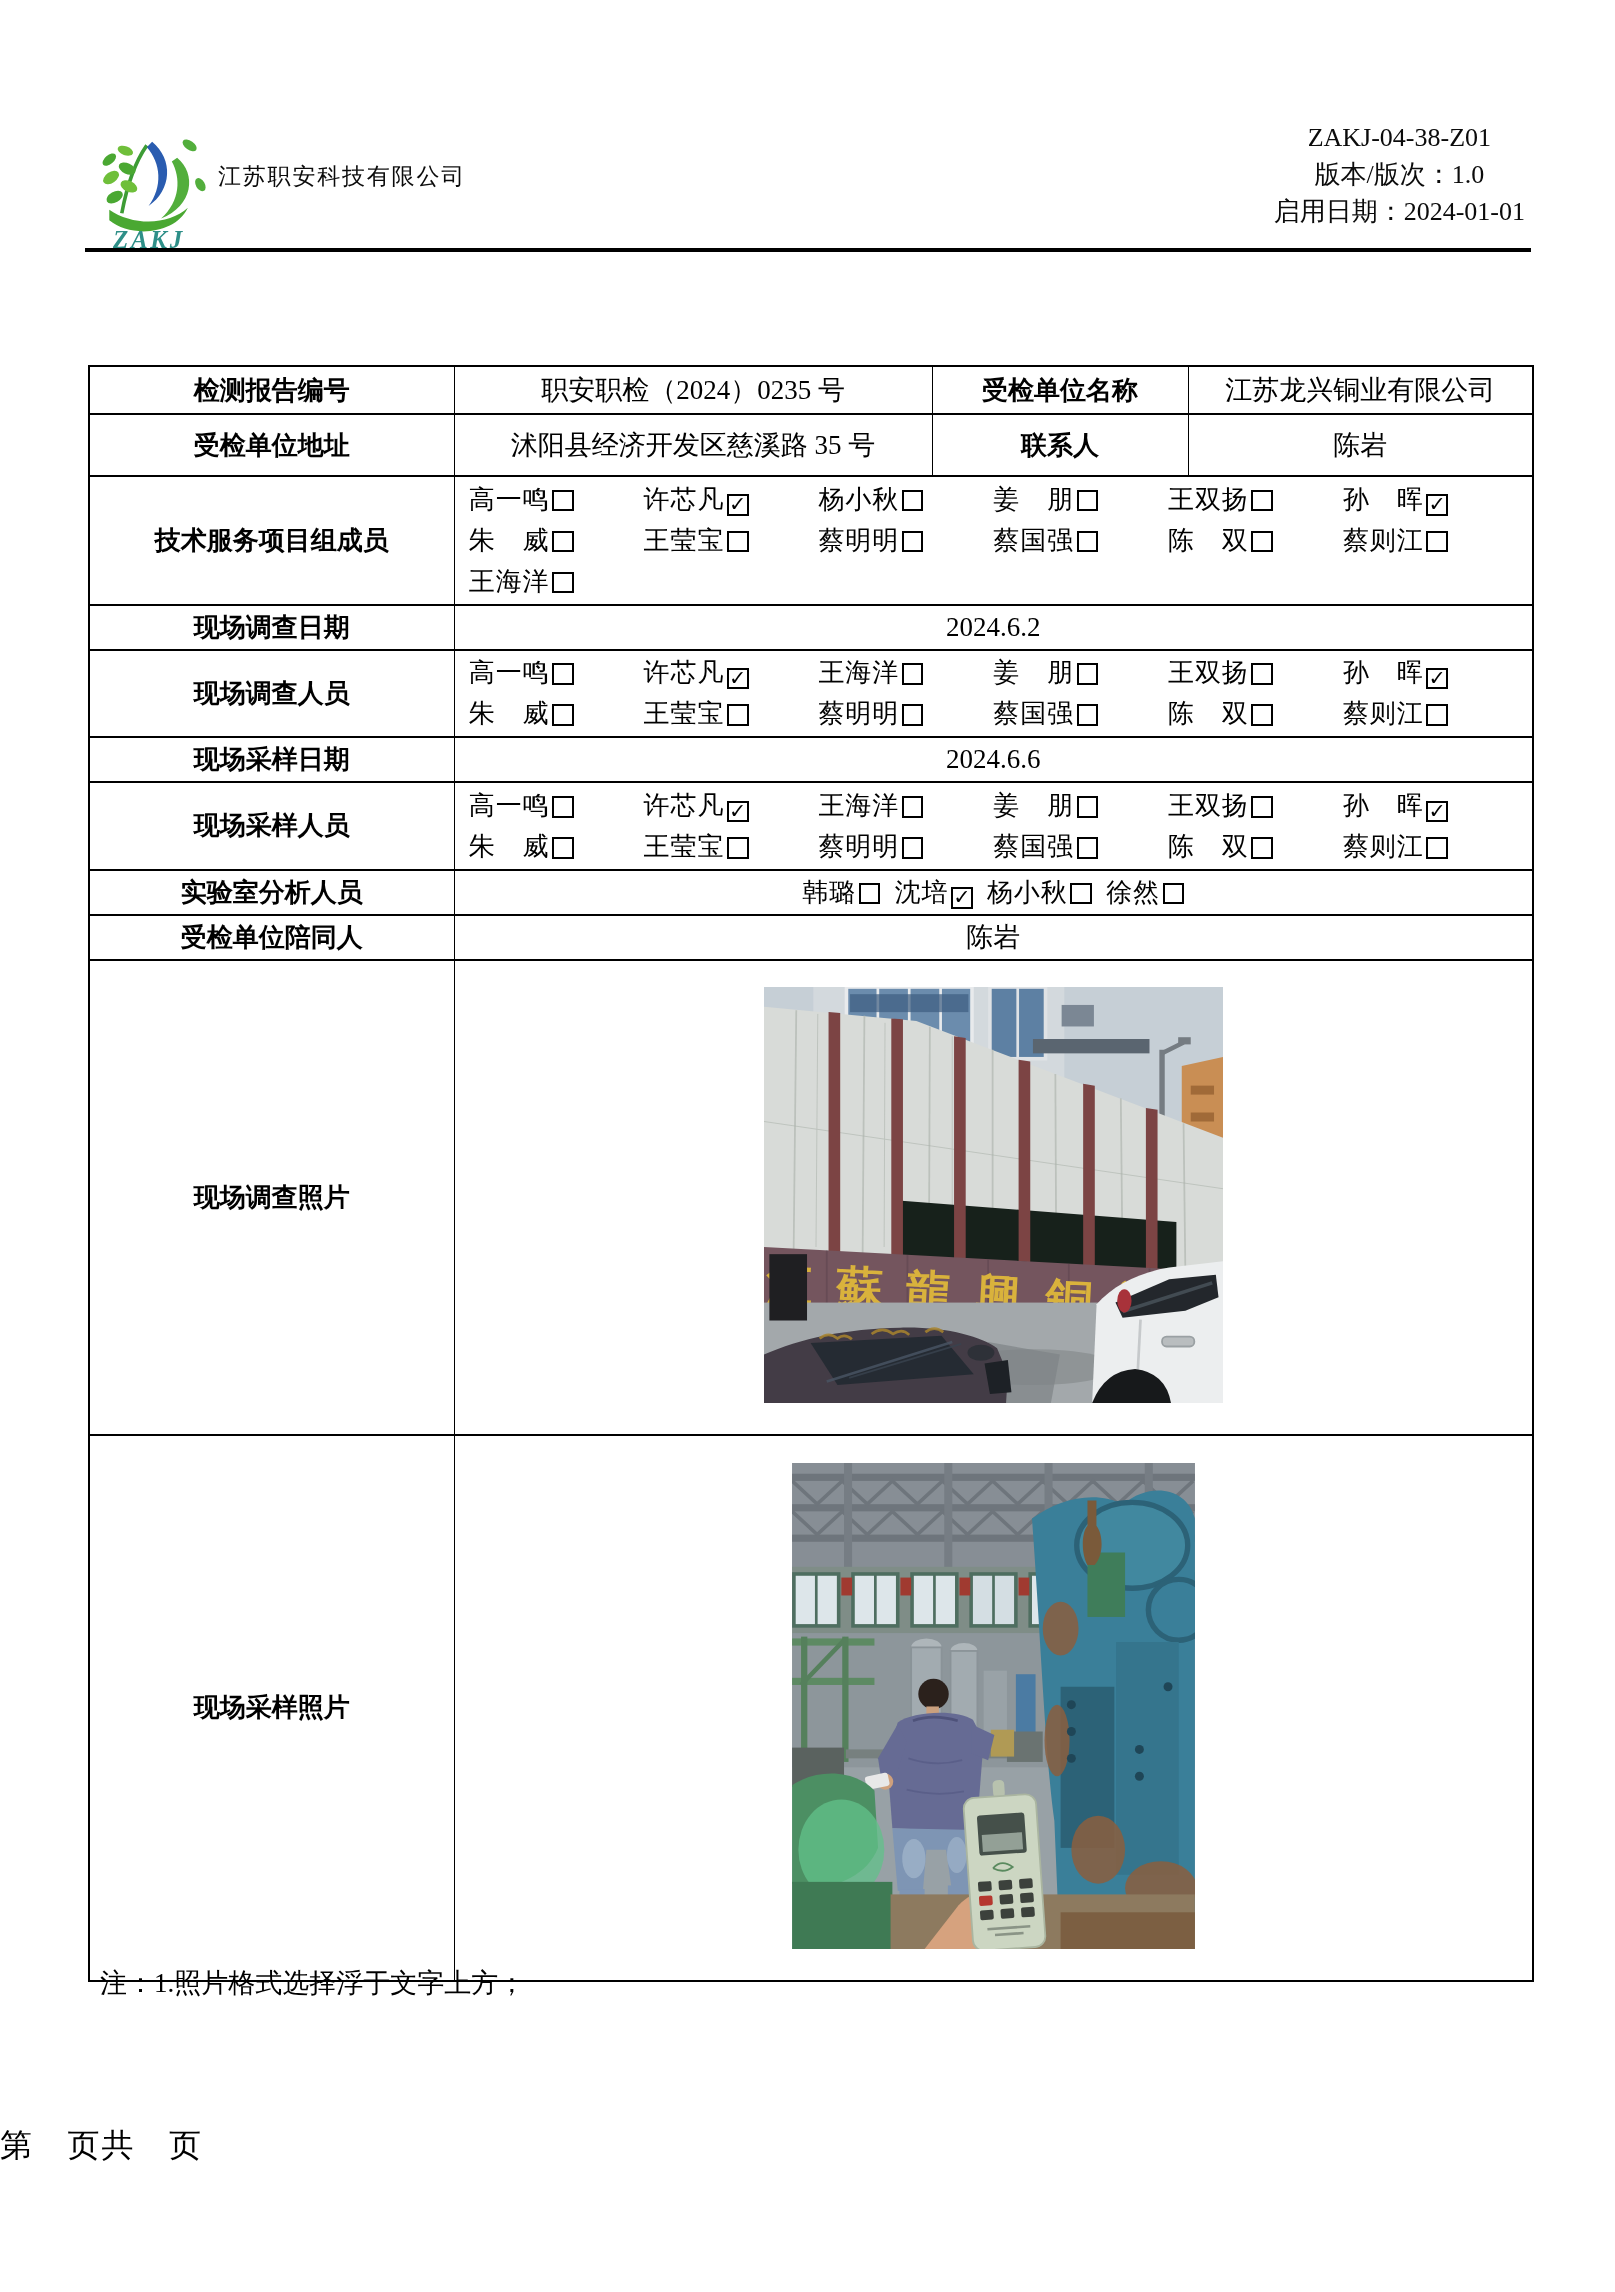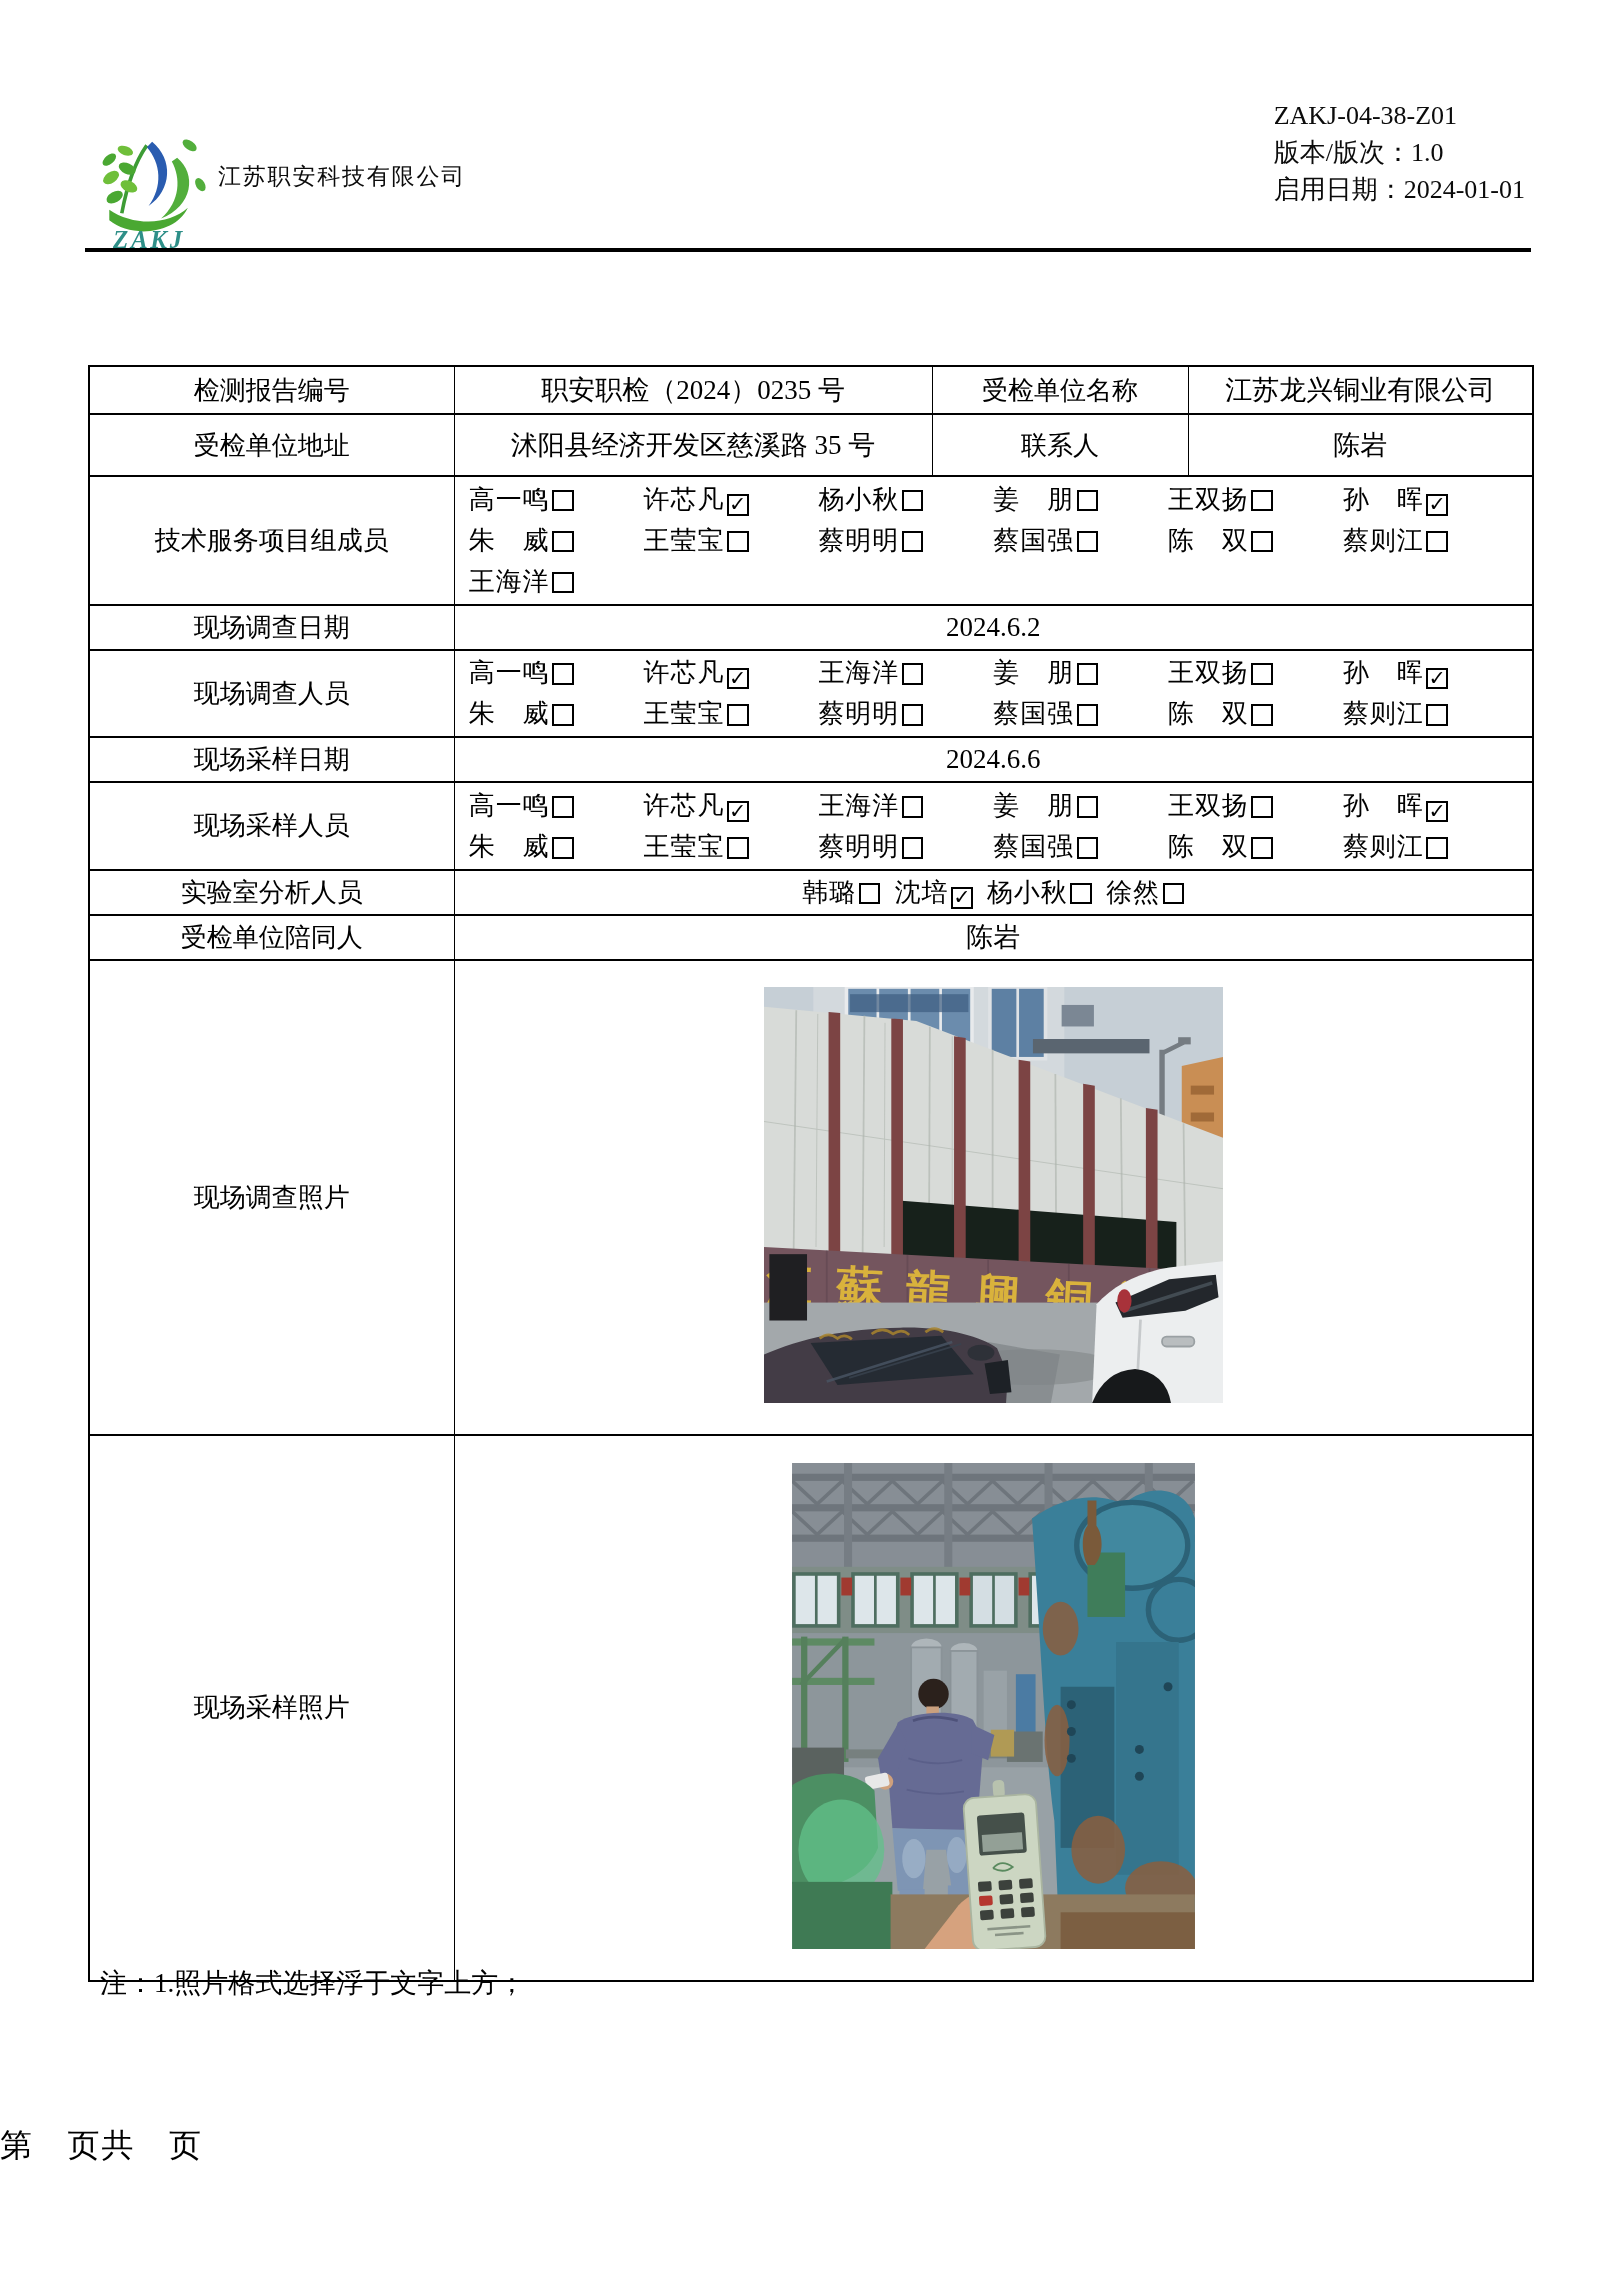--- a/index.html
+++ b/index.html
@@ -5,33 +5,33 @@
   * { margin:0; padding:0; box-sizing:border-box; }
   html,body { background:#ffffff; }
   body { width:1616px; font-family:"Liberation Serif","DejaVu Serif",serif; color:#000; }
   .page { position:relative; width:1616px; height:2293px; background:#fff; overflow:hidden; }
 
   
   .logo-wrap { position:absolute; left:95px; top:131px; width:125px; height:118px; }
   .logo-zakj { position:absolute; left:113px; top:226px; font-family:"Liberation Serif",serif;
                font-style:italic; font-weight:bold; font-size:25px; letter-spacing:2.7px; color:#2e8f88; }
   .company-name { position:absolute; left:218px; top:161px; font-size:23px; letter-spacing:1.8px; color:#0b0b0b; }
-  .head-right { position:absolute; right:91px; top:97px; text-align:left; font-size:26px; line-height:37px; color:#0b0b0b; }
+  .head-right { position:absolute; right:91px; top:119px; text-align:center; font-size:26px; line-height:37px; color:#0b0b0b; }
   .head-rule { position:absolute; left:85px; top:248px; width:1446px; height:3.6px; background:#000; }
 
   
   .doc-title { position:absolute; left:0; top:278px; width:100%; text-align:center;
                font-family:"Liberation Sans","DejaVu Sans",sans-serif; font-weight:bold;
                font-size:39px; letter-spacing:2.7px; }
 
   
   table.main { position:absolute; left:88px; top:365px; width:1444px; border-collapse:collapse; table-layout:fixed; }
   table.main { border:2.7px solid #000; }
   table.main td { border-style:solid; border-color:#000; border-width:2.7px 1.8px; vertical-align:middle; overflow:hidden; }
-  td.lbl { font-family:"Liberation Sans","DejaVu Sans",sans-serif; font-weight:normal; font-size:26px; text-align:center; }
+  td.lbl { font-family:"Liberation Sans","DejaVu Sans",sans-serif; font-weight:bold; font-size:26px; text-align:center; }
   td.val { font-size:27px; text-align:center; }
   td.cbcell { padding:1.8px 0; }
   .cb-line { display:grid; grid-template-columns:repeat(6,1fr); align-items:center; height:41px; padding:0 14.3px; }
   .cb-item { white-space:nowrap; font-size:26px; }
   .cb-name { letter-spacing:0.9px; }
   .cb-box { display:inline-block; width:21.5px; height:21.5px; border:2.7px solid #000; margin-left:2.7px;
             vertical-align:-3.6px; text-align:center; font-family:"DejaVu Sans",sans-serif;
             font-weight:bold; font-size:20.6px; line-height:17px; }
   .cb-inline { display:flex; justify-content:center; align-items:center; gap:14.3px; }
   td.photocell { text-align:center; }

